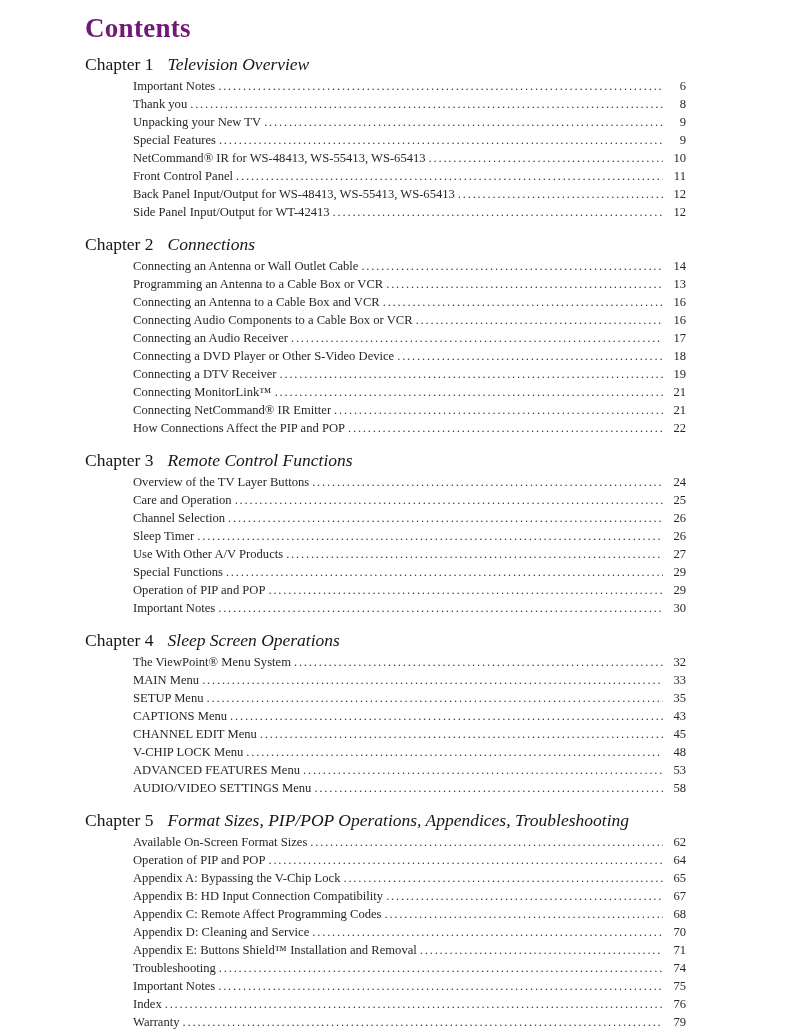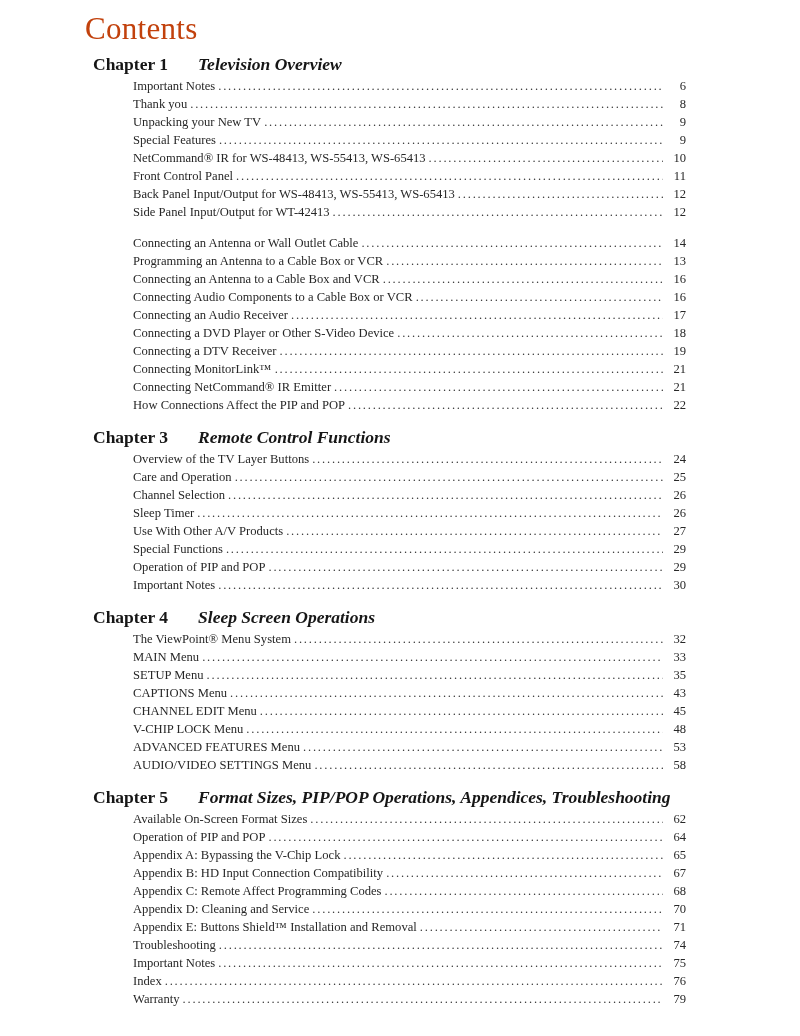--- a/index.html
+++ b/index.html
@@ -12,45 +12,44 @@
     height: 1036px;
     overflow: hidden;
     font-family: "Liberation Serif", serif;
     color: #222222;
   }
   .doc {
     padding: 8px 0 0 85px;
     width: 601px;
   }
   .doc-title {
-    font-size: 31px;
+    font-size: 27px;
     line-height: 37px;
-    font-weight: 400;
+    font-weight: 700;
     letter-spacing: 0.3px;
-    color: #c2410c;
+    color: #701a75;
     margin: 2px 0 7px 0;
   }
   .chapter {
     margin: 0 0 0 0;
   }
   .chapter-heading {
     font-size: 17.5px;
     line-height: 21px;
     margin: 0 0 2px 0;
     color: #161616;
     white-space: nowrap;
   }
   .ch-label {
-    font-weight: 700;
-    margin-left: 8px;
+    font-weight: 400;
   }
   .ch-title {
-    font-weight: 700;
+    font-weight: 400;
     font-style: italic;
-    margin-left: 30px;
+    margin-left: 14px;
   }
   .entries {
     list-style: none;
     margin: 0 0 13px 48px;
     padding: 0;
     width: 553px;
     font-size: 12.6px;
     line-height: 18px;
     color: #272727;
   }
@@ -137,20 +136,23 @@
 
   <li class="entry">
     <span class="entry-label">Side Panel Input/Output for WT-42413</span>
     <span class="leader"></span>
     <span class="entry-page">12</span>
   </li>
 </ul>
   </section>
 
   <section class="chapter">
+    <h2 class="chapter-heading">
+      <span class="ch-label">Chapter 2</span><span class="ch-title">Connections</span>
+    </h2>
     <ul class="entries">
   <li class="entry">
     <span class="entry-label">Connecting an Antenna or Wall Outlet Cable</span>
     <span class="leader"></span>
     <span class="entry-page">14</span>
   </li>
 
   <li class="entry">
     <span class="entry-label">Programming an Antenna to a Cable Box or VCR</span>
     <span class="leader"></span>

